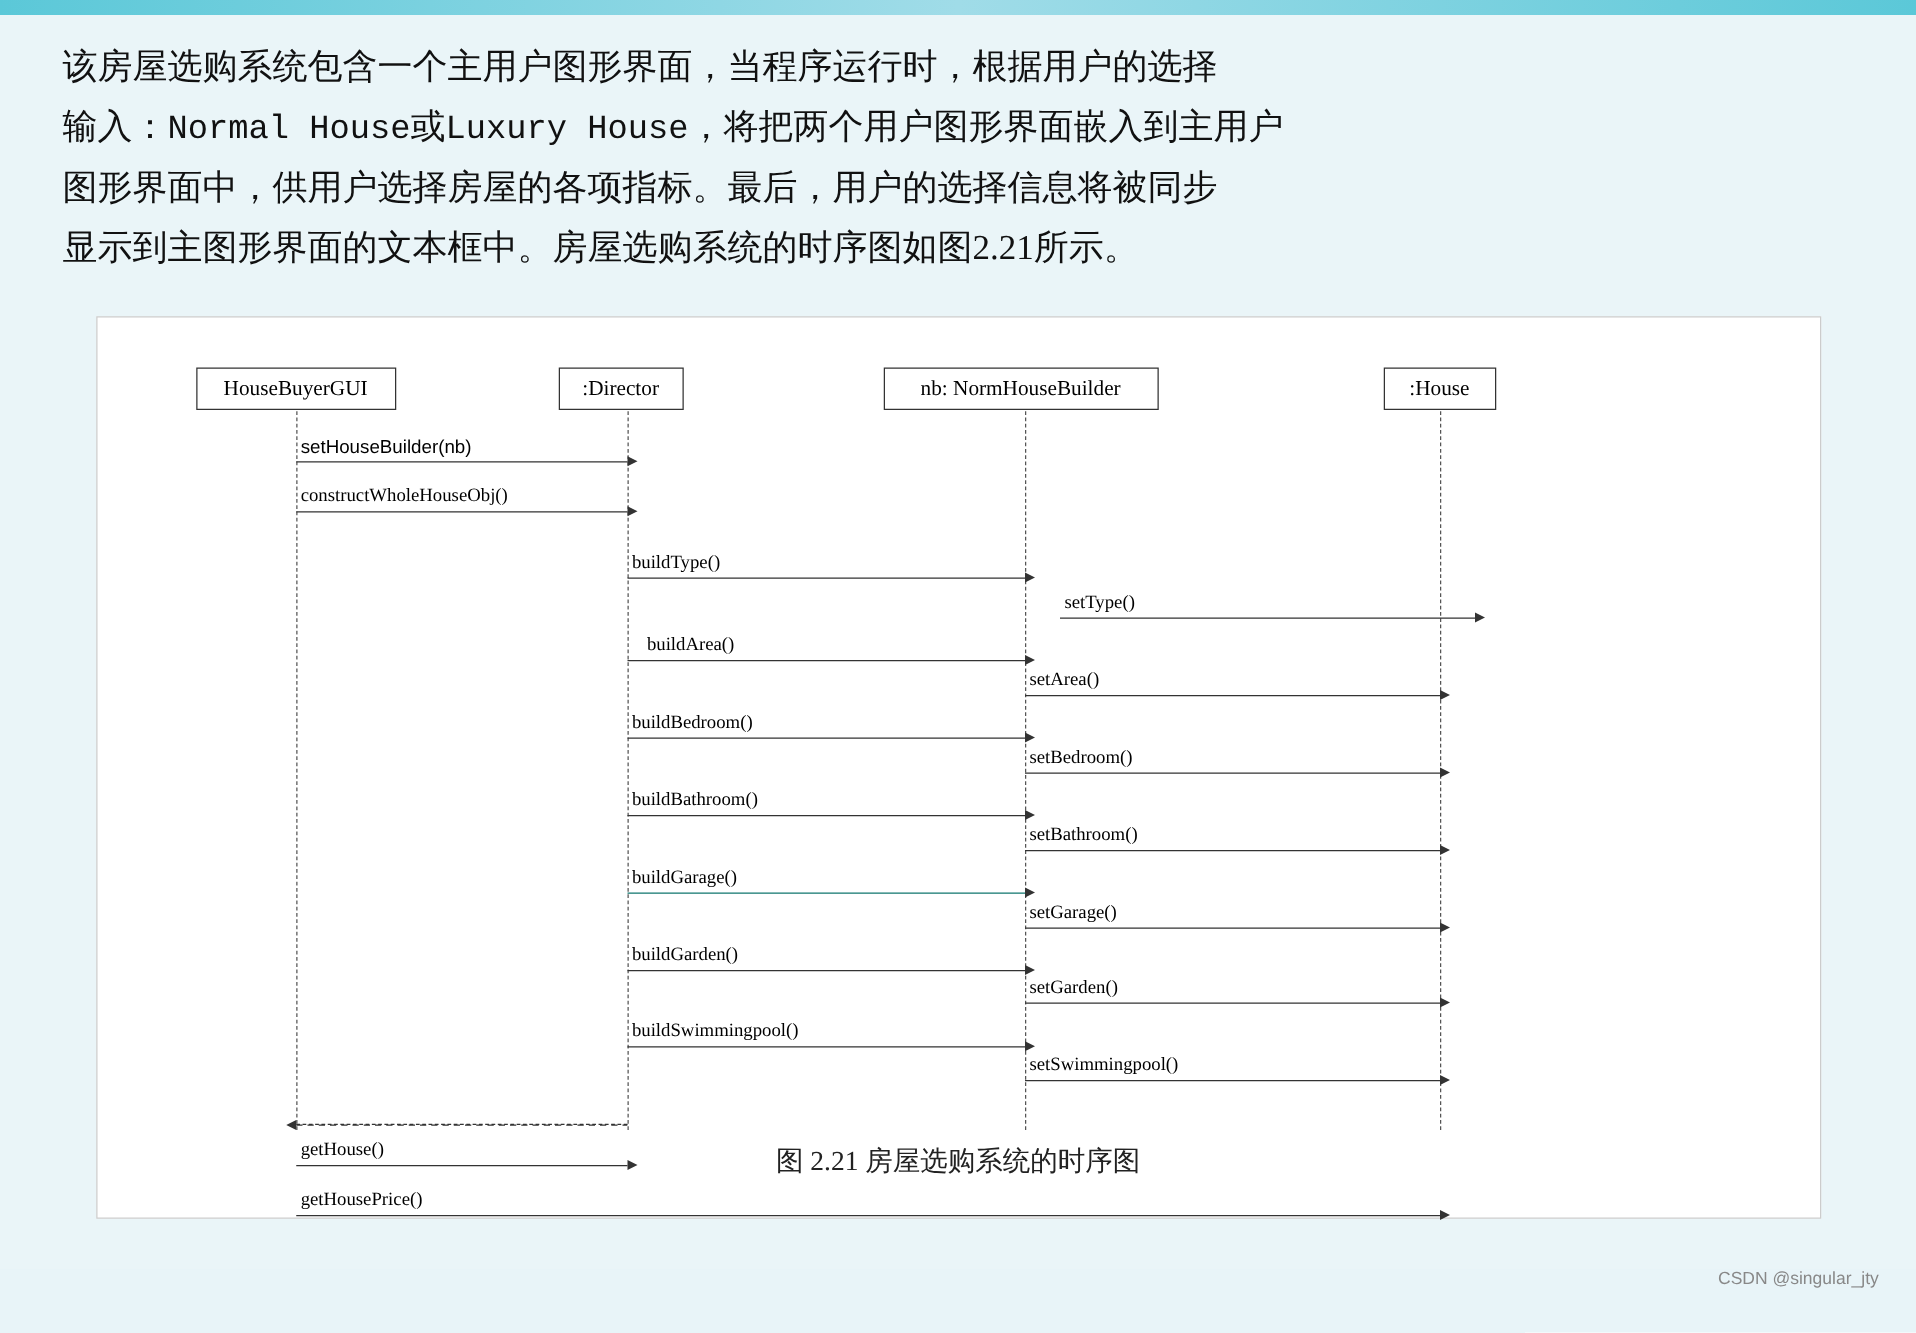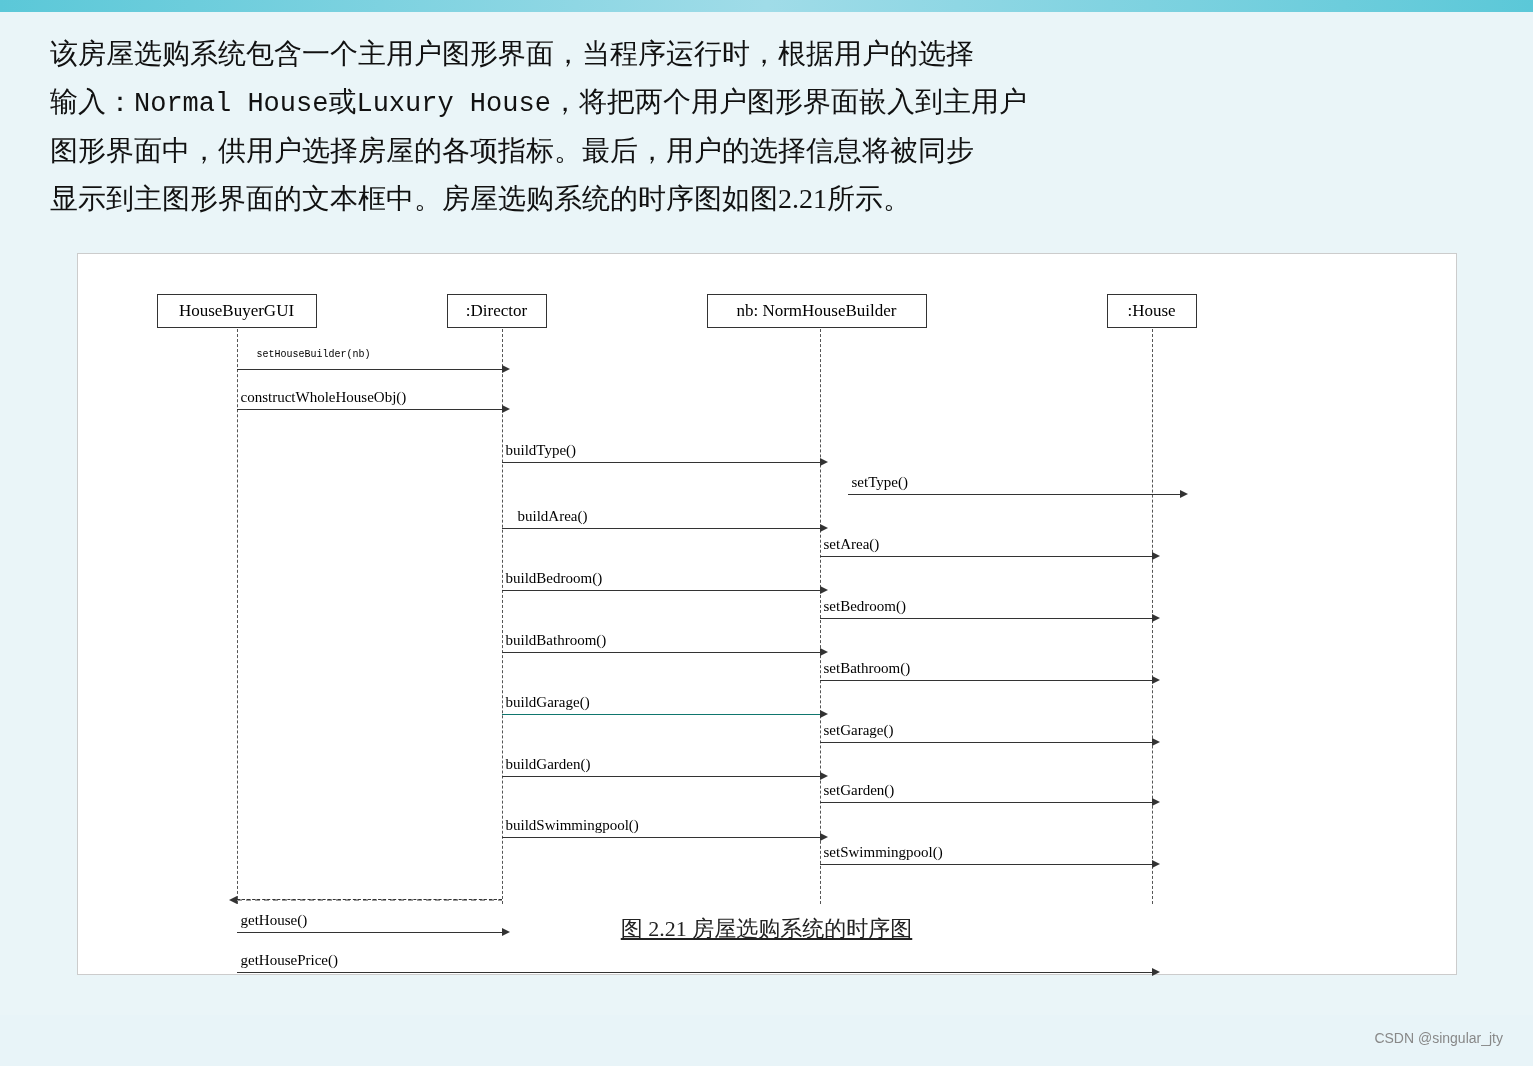--- a/index.html
+++ b/index.html
@@ -57,25 +57,24 @@
       font-family: "Times New Roman", serif;
       white-space: nowrap;
       text-align: center;
     }
     .caption-area {
       text-align: center;
       font-size: 22px;
       color: #222;
       margin-top: 10px;
       font-family: "SimSun", "宋体", serif;
-      text-decoration: underline;
     }
     .watermark {
       position: absolute;
-      bottom: 20px;
+      bottom: 36px;
       right: 30px;
       font-size: 14px;
       color: #888;
       font-family: Arial, sans-serif;
     }
   </style>
 </head>
 <body>
 
 <div class="top-decoration"></div>
@@ -98,21 +97,21 @@
 
       <div style="position:absolute; left:110px; top:45px; bottom:0; border-left:1px dashed #555;"></div>
 
       <div style="position:absolute; left:375px; top:45px; bottom:0; border-left:1px dashed #555;"></div>
 
       <div style="position:absolute; left:693px; top:45px; bottom:0; border-left:1px dashed #555;"></div>
 
       <div style="position:absolute; left:1025px; top:45px; bottom:0; border-left:1px dashed #555;"></div>
 
       <div style="position:absolute; left:110px; top:85px; width:265px; height:1px; background:#333;">
-        <span style="position:absolute; top:-20px; left:20px; font-size:10px; font-family:Liberation Mono, monospace; white-space:nowrap;">setHouseBuilder(nb)</span>
+        <span style="position:absolute; top:-20px; left:4px; font-size:15px; font-family:Liberation Sans, sans-serif; white-space:nowrap;">setHouseBuilder(nb)</span>
         <span style="position:absolute; right:-8px; top:-4px; border-top:4px solid transparent; border-bottom:4px solid transparent; border-left:8px solid #333;"></span>
       </div>
 
       <div style="position:absolute; left:110px; top:125px; width:265px; height:1px; background:#333;">
         <span style="position:absolute; top:-20px; left:4px; font-size:15px; font-family:'Times New Roman',serif; white-space:nowrap;">constructWholeHouseObj()</span>
         <span style="position:absolute; right:-8px; top:-4px; border-top:4px solid transparent; border-bottom:4px solid transparent; border-left:8px solid #333;"></span>
       </div>
 
       <div style="position:absolute; left:375px; top:178px; width:318px; height:1px; background:#333;">
         <span style="position:absolute; top:-20px; left:4px; font-size:15px; font-family:'Times New Roman',serif; white-space:nowrap;">buildType()</span>

